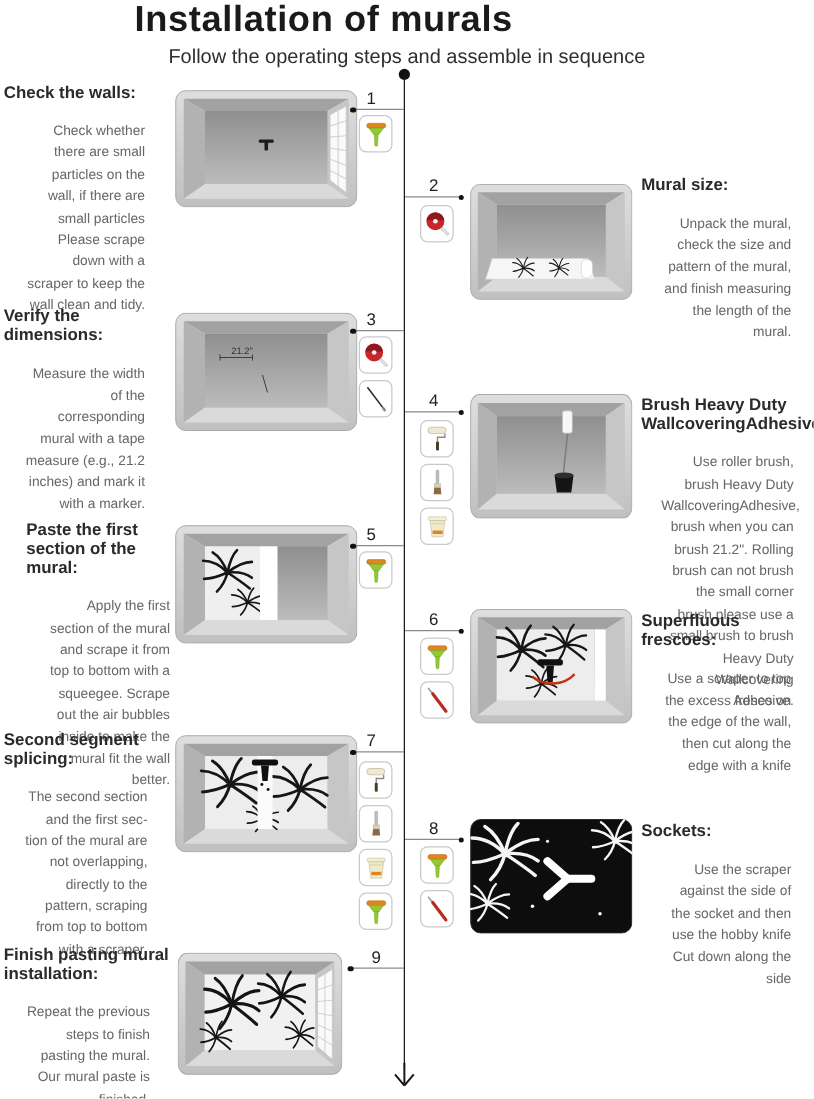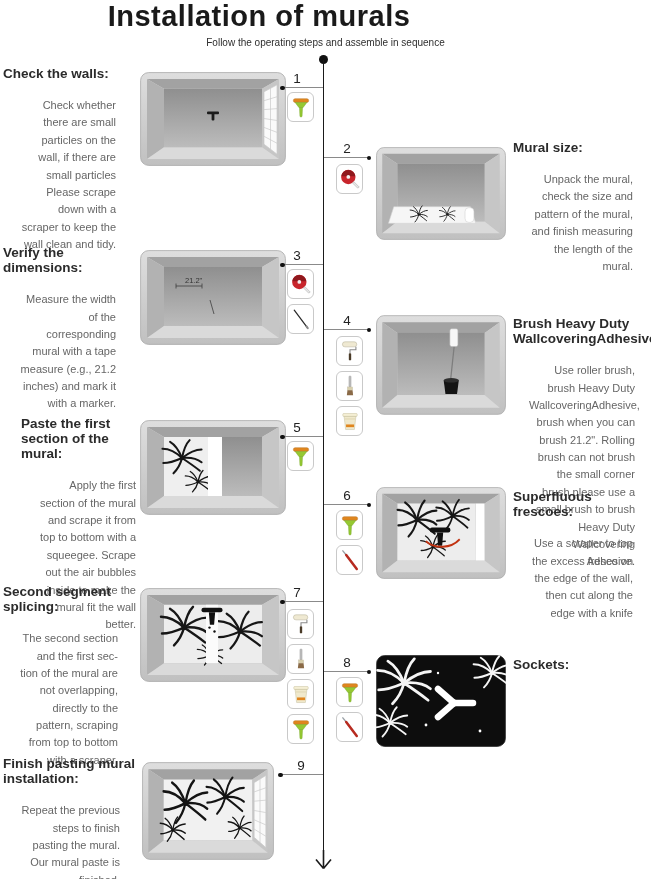--- a/index.html
+++ b/index.html
@@ -1,21 +1,21 @@
 <!DOCTYPE html>
 <html><head>
 <meta charset="utf-8">
 <style>
   html,body{margin:0;padding:0;background:#fff;}
   .canvas{position:relative;width:651px;height:879px;background:#fff;overflow:hidden;
           font-family:"Liberation Sans", sans-serif;}
   .pgtitle{position:absolute;top:0;left:0;width:518px;text-align:center;
            font-size:29px;font-weight:bold;color:#1a1a1a;letter-spacing:.5px;margin:0;}
   .pgsub{position:absolute;top:37px;left:0;width:651px;text-align:center;
-         font-size:10px;color:#2e2e2e;margin:0;}
+         font-size:16px;color:#2e2e2e;margin:0;}
   
   .tline{position:absolute;left:322.5px;top:60px;width:1.6px;height:795px;background:#1a1a1a;}
   .tdot{position:absolute;left:318.6px;top:55px;width:9px;height:9px;border-radius:50%;background:#111;}
   .tarrow{position:absolute;left:314px;top:850px;width:19px;height:22px;}
   
   .conn{position:absolute;height:0;border-top:1px solid #8a8a8a;}
   .conn::before{content:"";position:absolute;top:-2.5px;width:4.5px;height:4.5px;border-radius:50%;background:#111;}
   .conn-l::before{left:-2px;}
   .conn-r::before{right:-2px;}
   .num{position:absolute;width:26px;text-align:center;font-size:13.5px;color:#222;}
@@ -369,20 +369,21 @@
       <circle cx="62" cy="18" r="1.2" fill="#fff"></circle>
       <circle cx="104" cy="76" r="1.4" fill="#fff"></circle>
       <g stroke="#ffffff" stroke-width="6.5" stroke-linecap="round" fill="none">
         <path d="M78,48 L62,34"></path>
         <path d="M78,48 L62,62"></path>
         <path d="M78,48 L97,48"></path>
       </g>
     </svg>
     <div class="txt" style="left:513px;top:657px;width:136px">
       <h2 class="stitle">Sockets:</h2>
+      <p class="sbody">Use the scraper against the side of the socket and then use the hobby knife Cut down along the side</p>
     </div>
   </section>
 
   <section>
     <div class="txt" style="left:3px;top:756px;width:133px">
       <h2 class="stitle">Finish pasting mural installation:</h2>
       <p class="sbody">Repeat the previous steps to finish pasting the mural. Our mural paste is finished.</p>
     </div>
     <svg class="room" style="left:142px;top:762px;width:132px;height:98px" viewBox="0 0 146 95" preserveAspectRatio="none">
       <use href="#shellG"></use>

